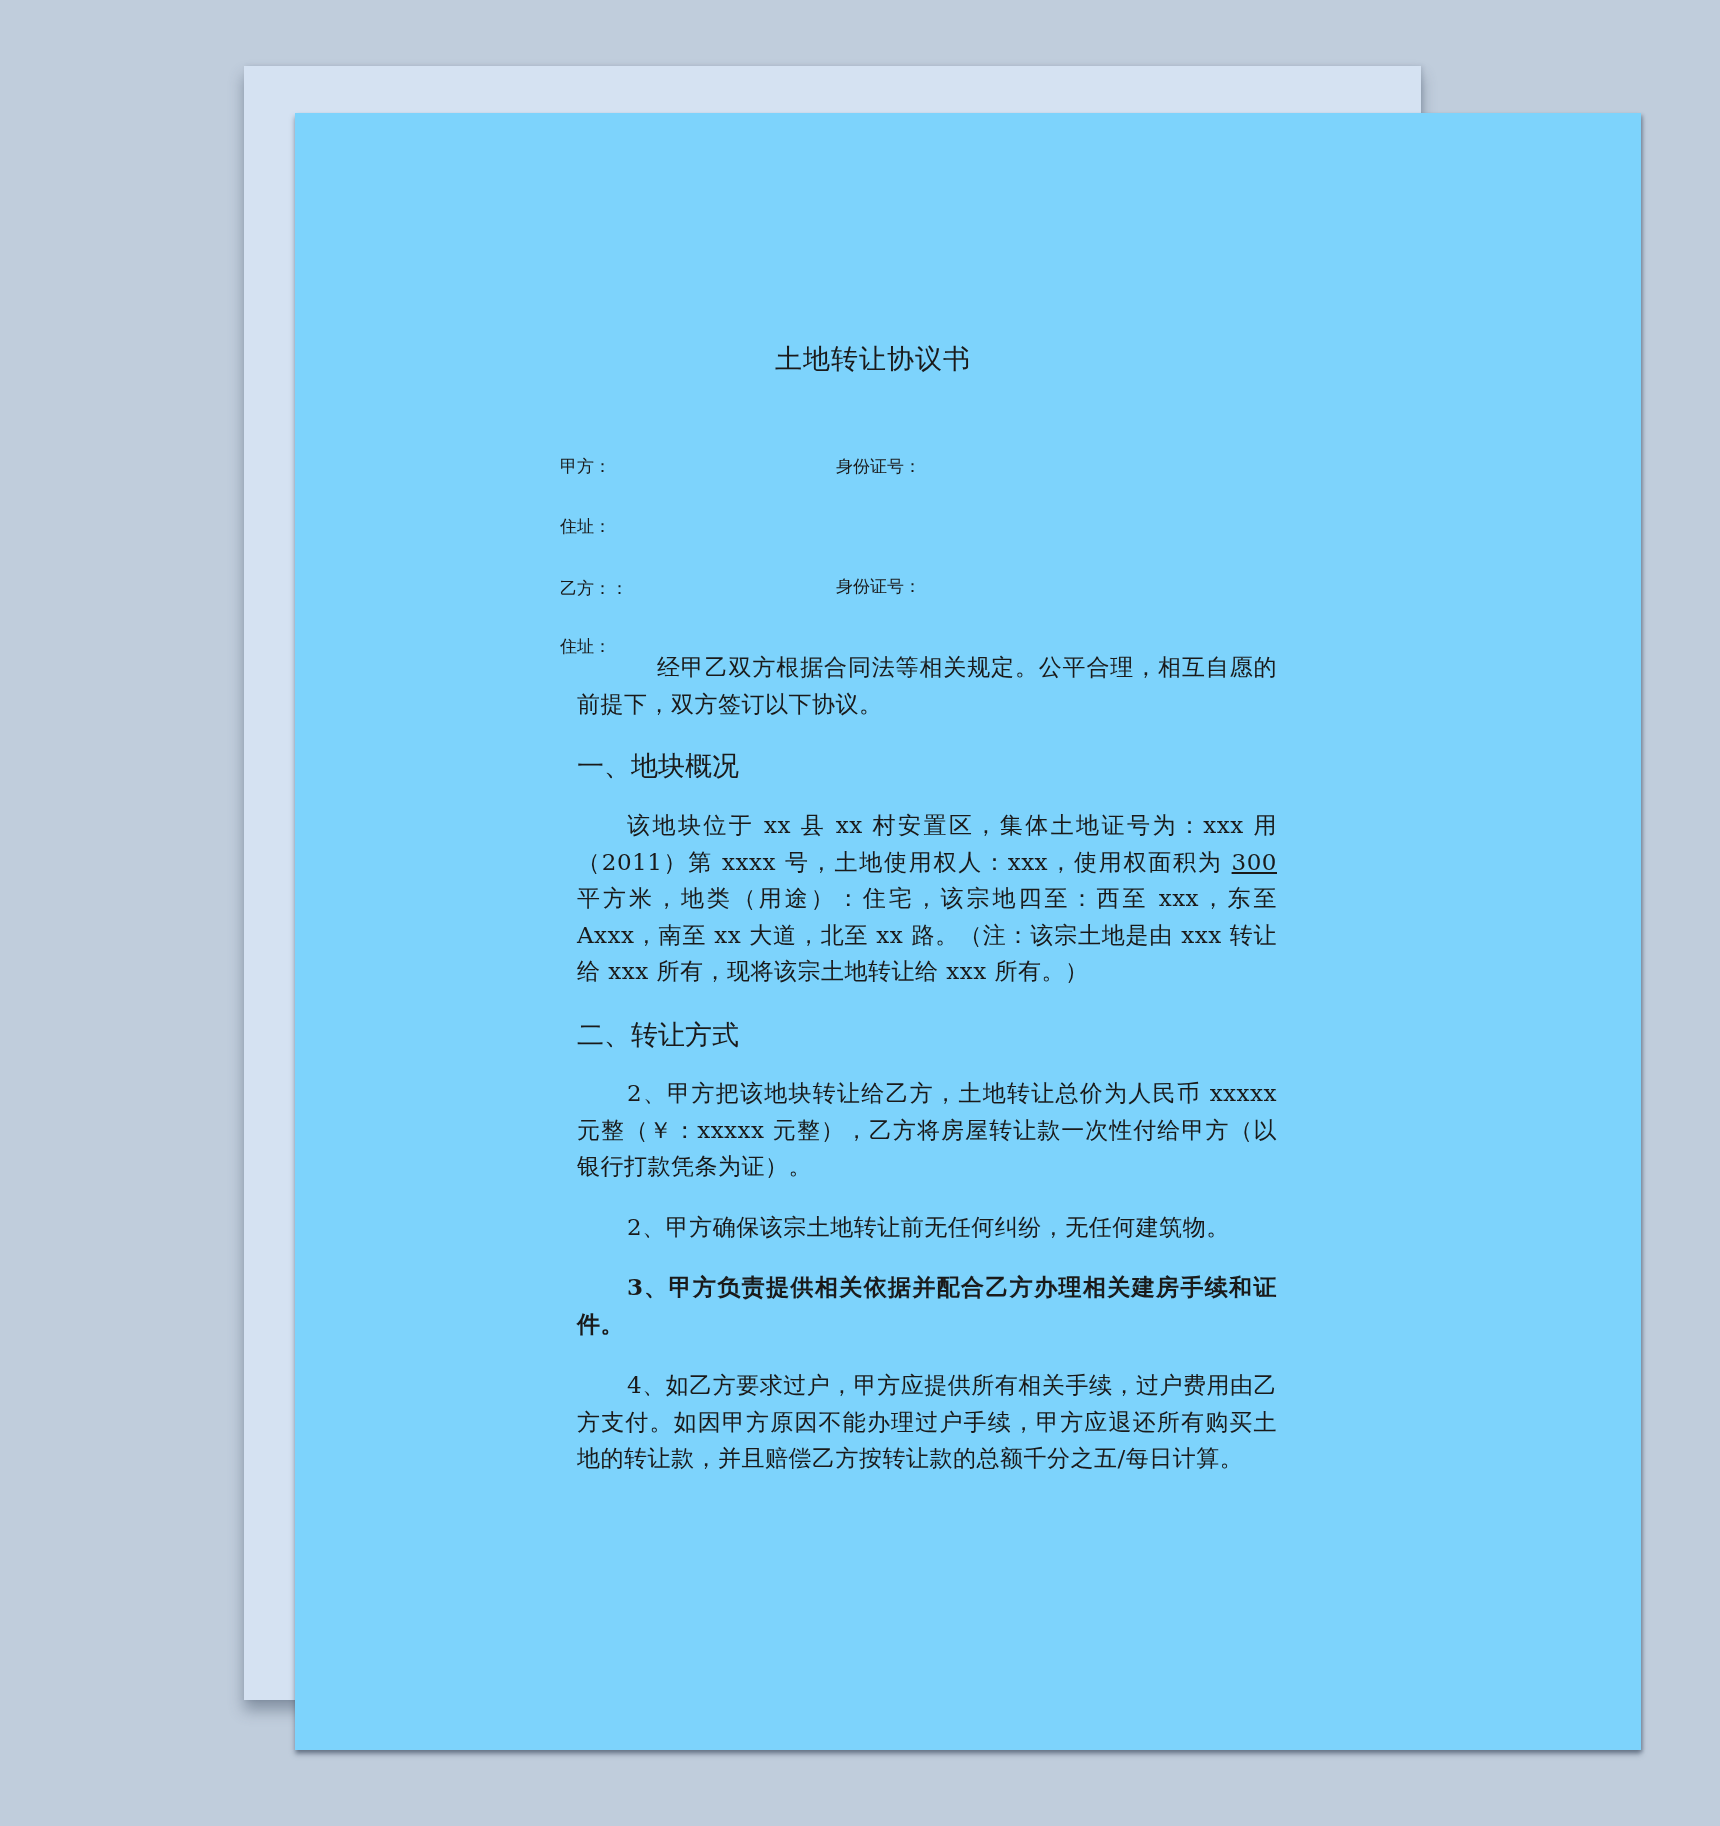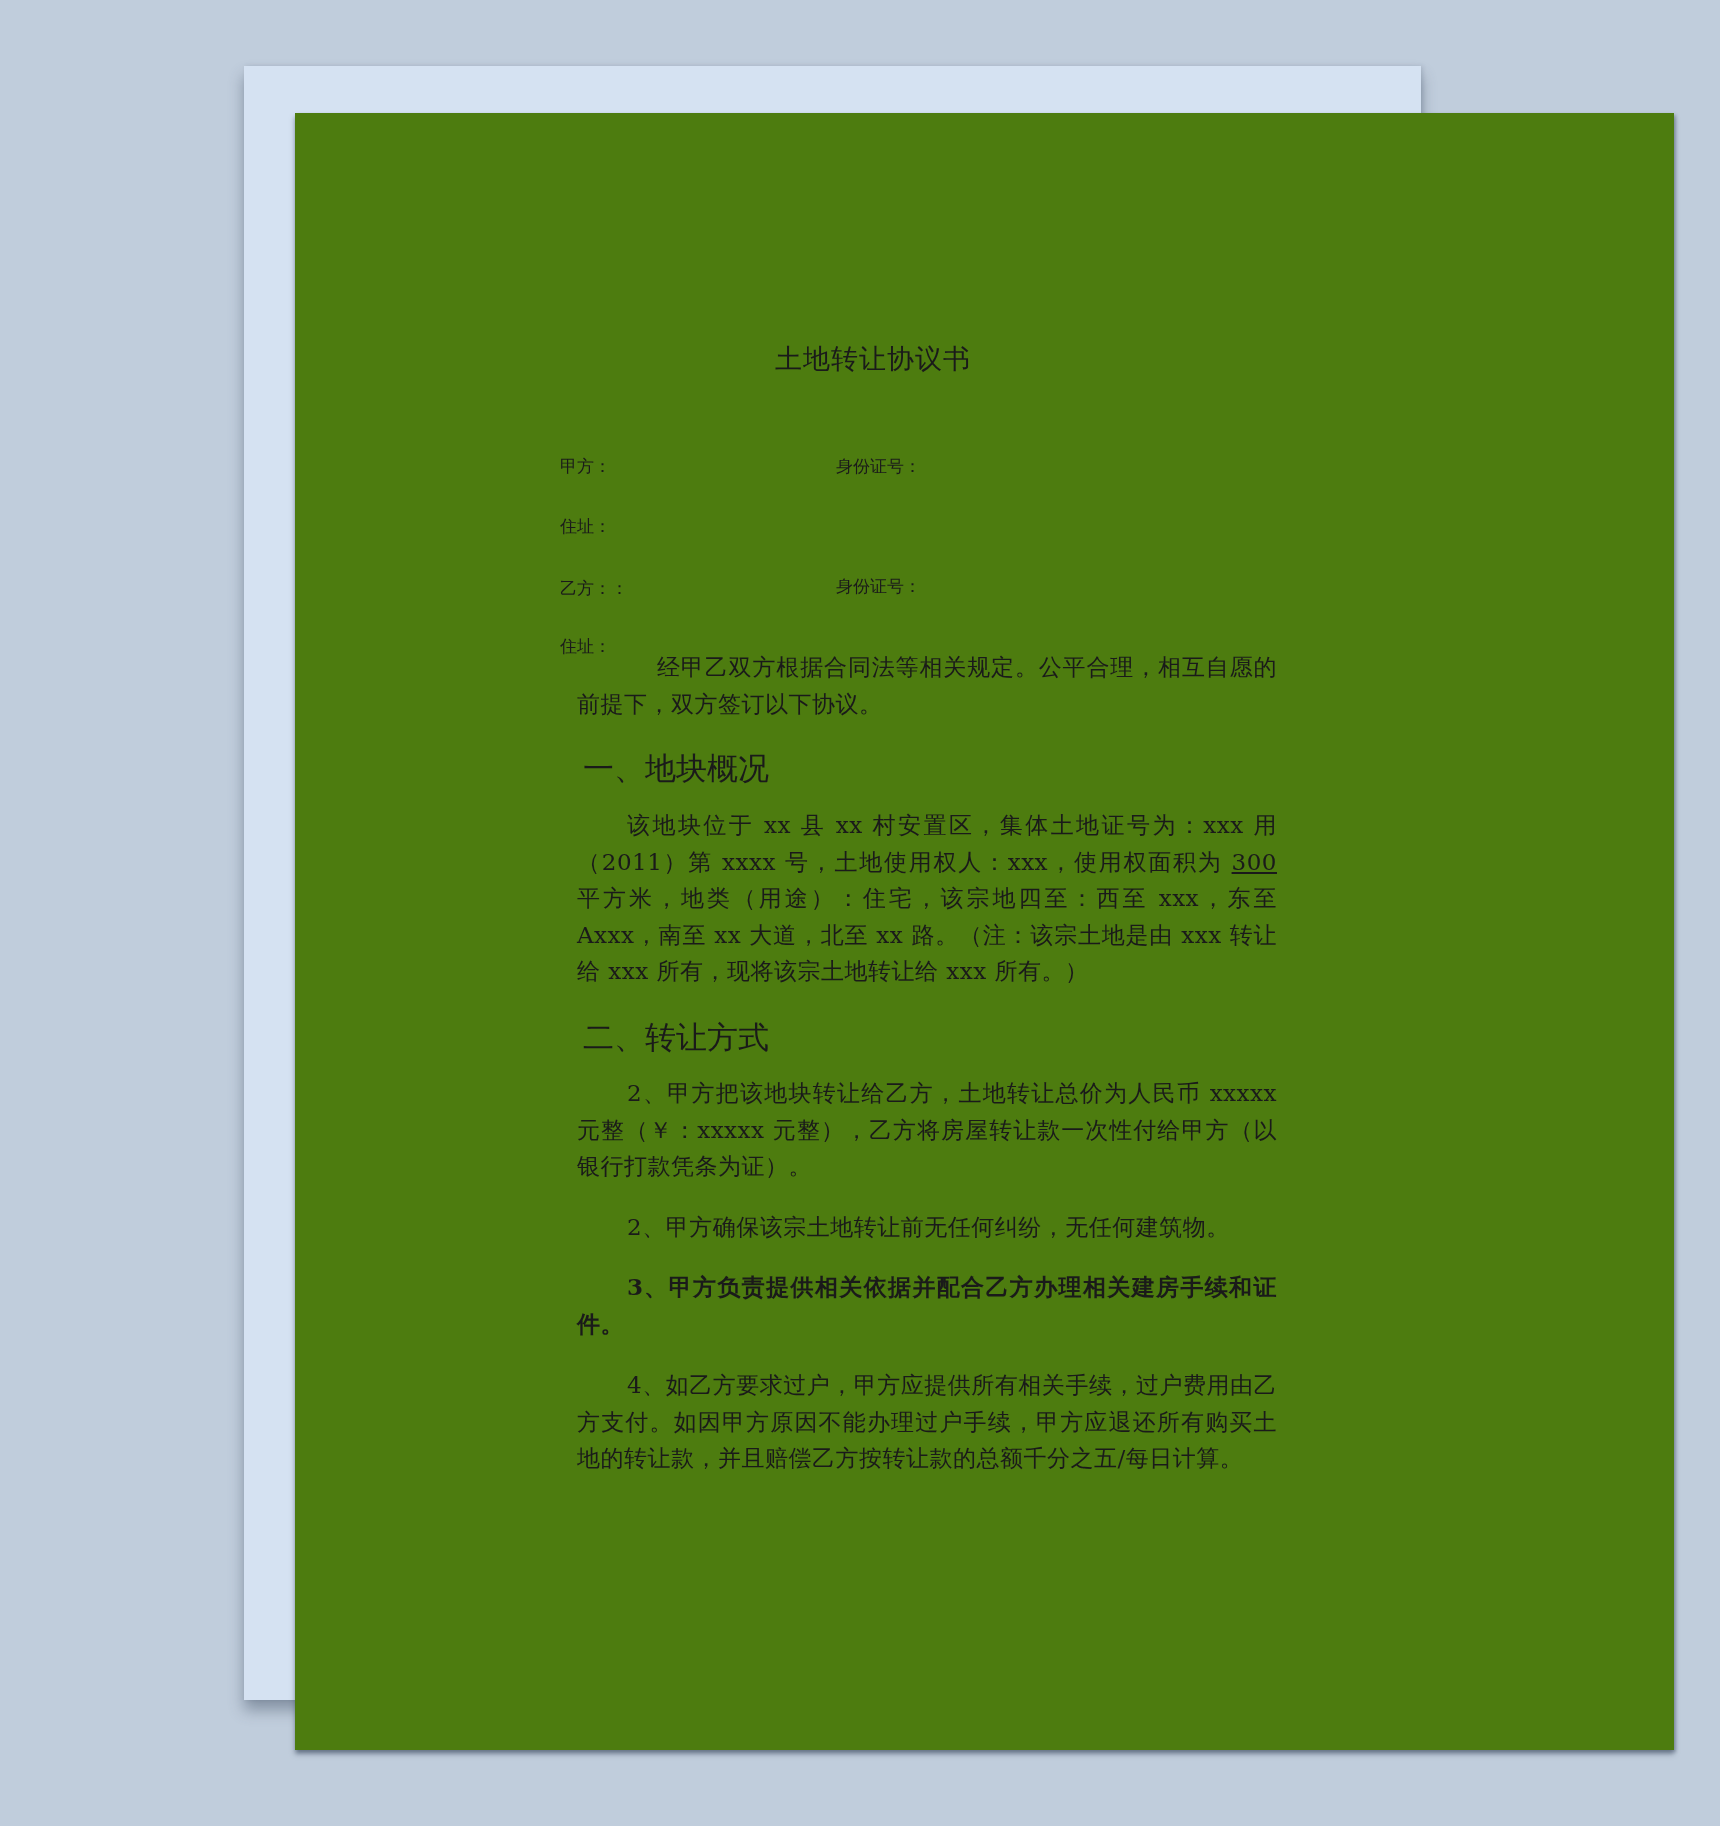--- a/index.html
+++ b/index.html
@@ -15,23 +15,22 @@
       position: absolute;
       left: 244px; top: 66px;
       width: 1177px; height: 1634px;
       background: #d5e2f2;
       box-shadow: 0 10px 14px rgba(60,75,95,0.45), 2px 0 4px rgba(60,75,95,0.15);
     }
     .front-page {
       position: absolute;
       left: 295px; top: 113px;
       width: 1346px; height: 1637px;
-      background: #4d7c0f;
+      background: #7dd3fc;
       box-shadow: 0 4px 5px rgba(60,75,95,0.55), 2px 2px 3px rgba(60,75,95,0.3);
-      padding-left: 33px;
     }
     .content {
       position: absolute;
       left: 238px;
       top: 0;
       width: 700px;
       color: #1a1a1a;
       font-size: 23px;
     }
     .title {
@@ -55,22 +54,22 @@
       line-height: 36.5px;
       font-size: 23px;
       text-align: justify;
       letter-spacing: 0.5px;
       margin-left: 44px;
     }
     .indent { text-indent: 50px; }
     .indent2 { text-indent: 80px; }
     .heading {
       position: absolute;
-      left: 50px;
-      font-size: 31px;
+      left: 44px;
+      font-size: 27px;
       white-space: nowrap;
     }
     .u { text-decoration: underline; }
   </style>
 </head>
 <body>
 
 <div class="back-page"></div>
 
 <div class="front-page">

